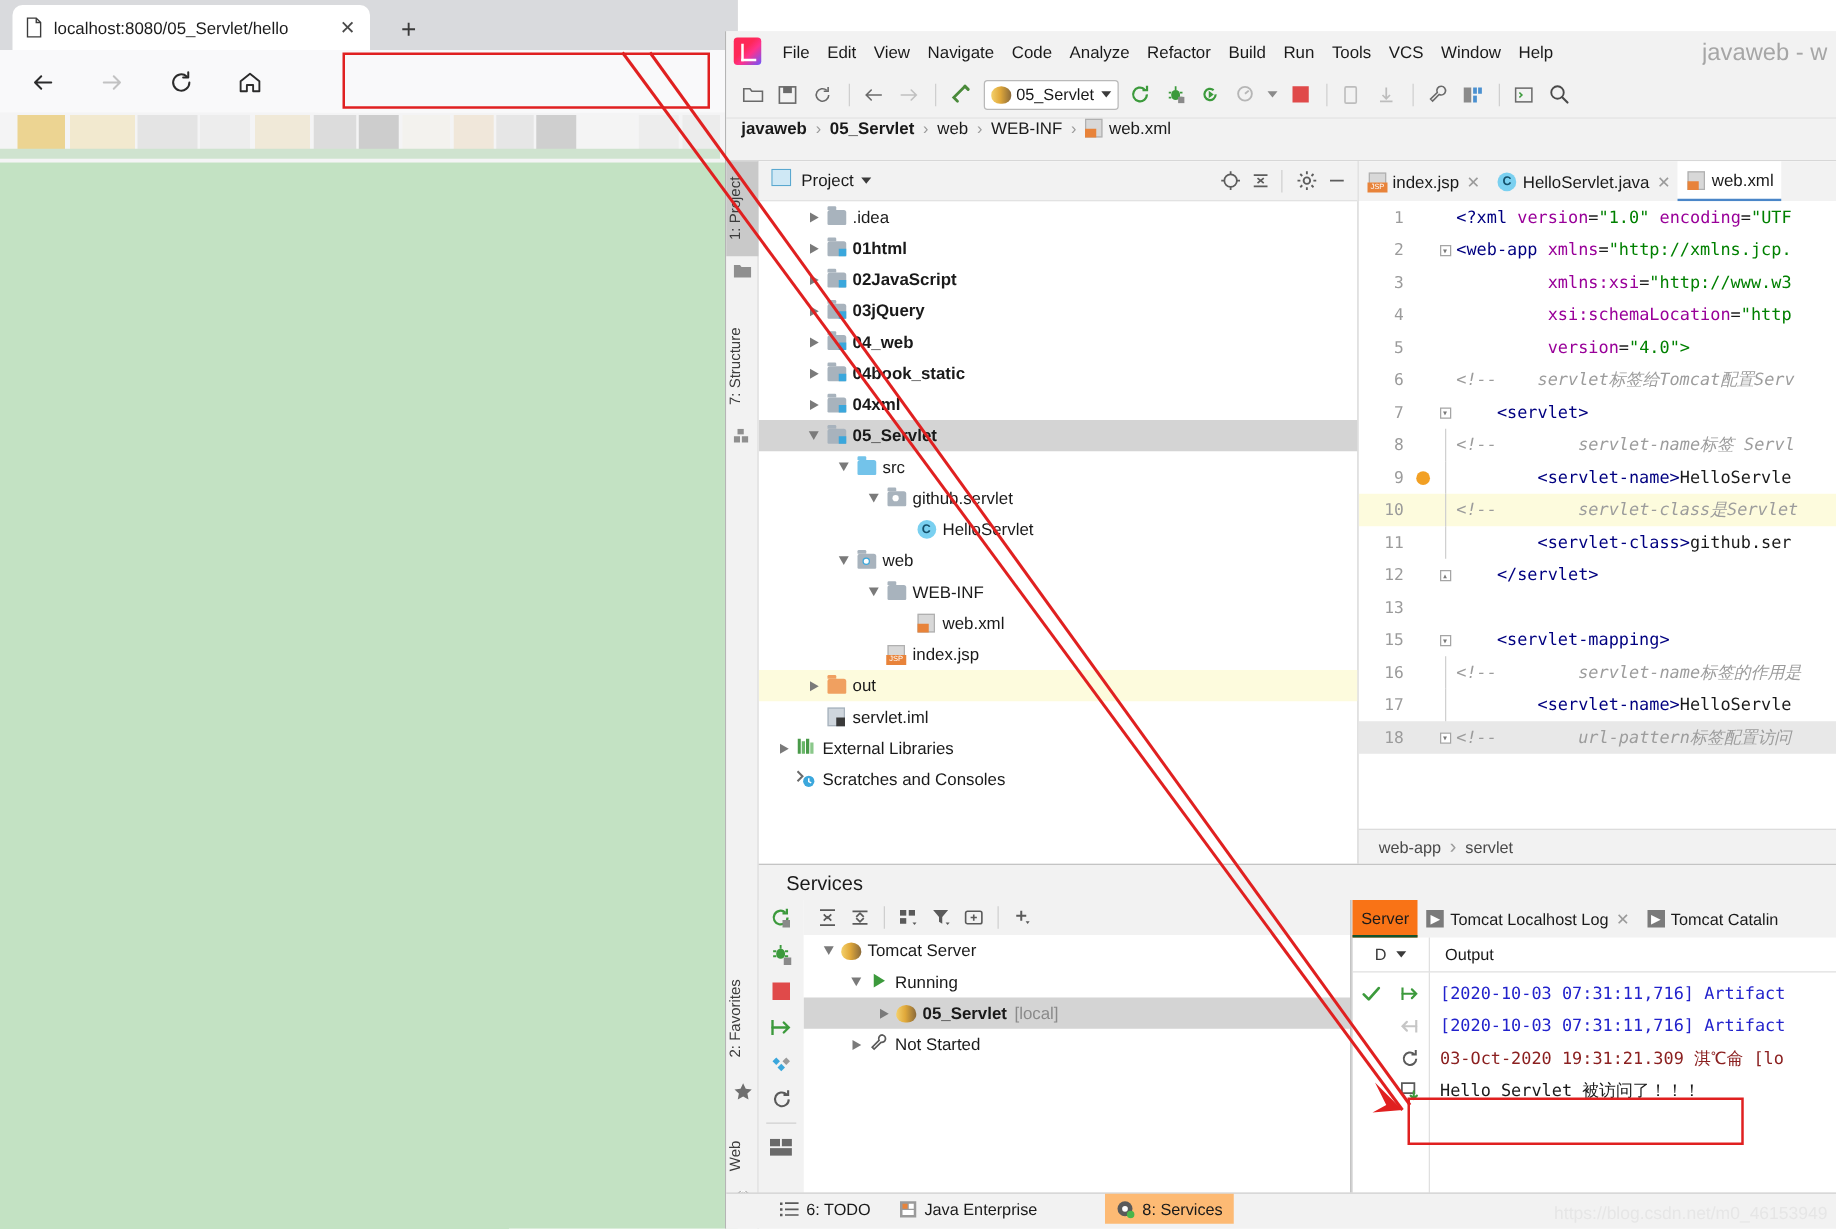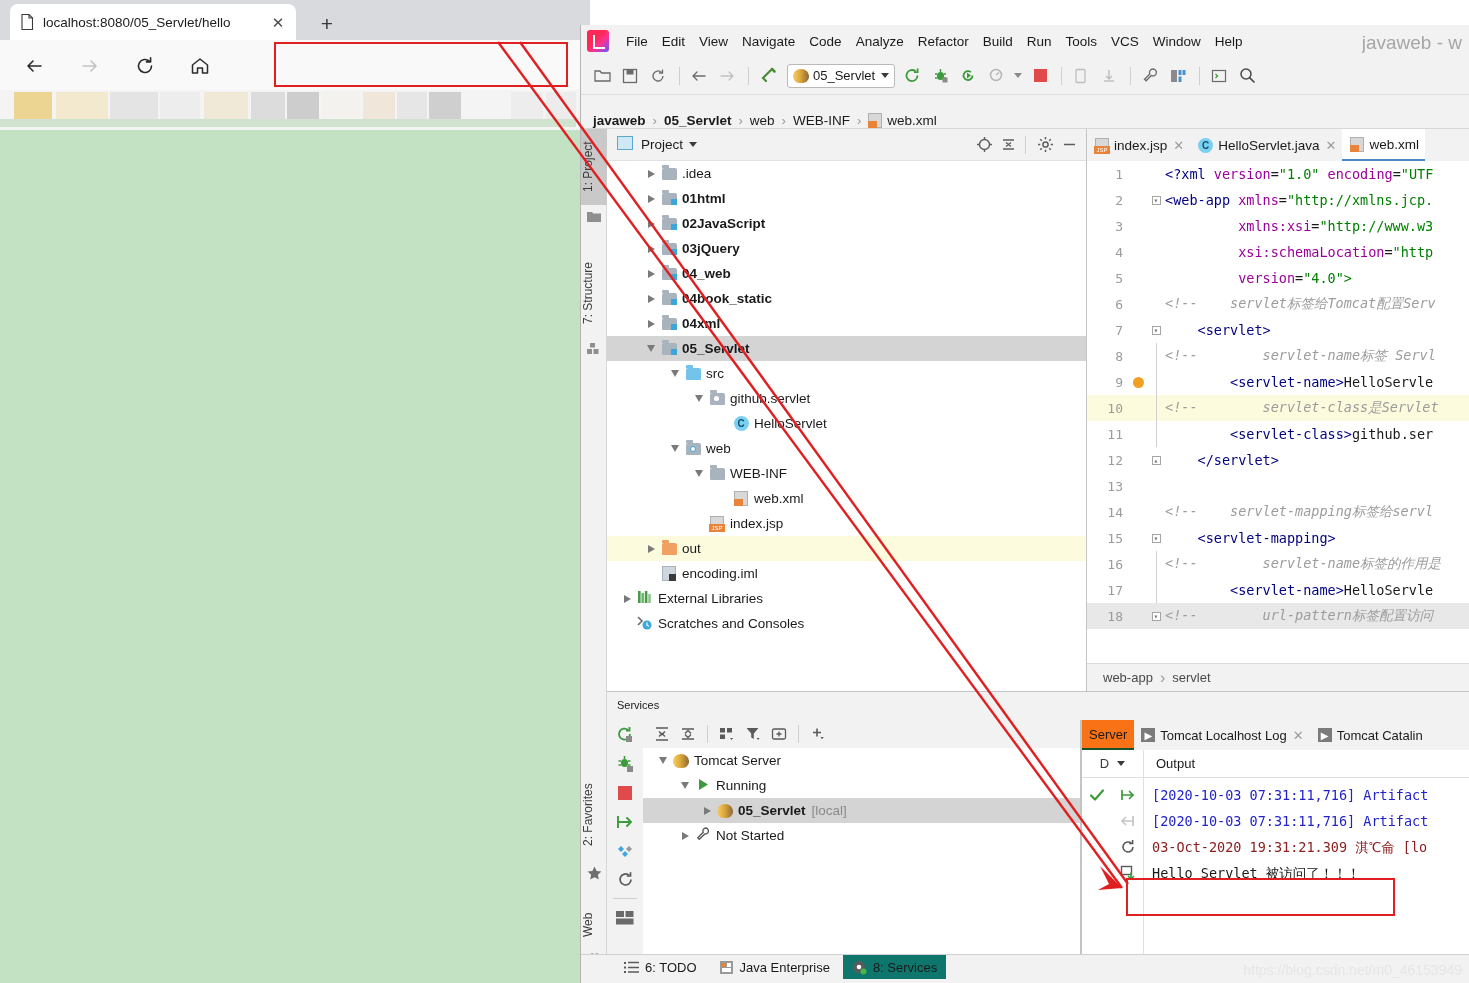--- a/index.html
+++ b/index.html
@@ -125,21 +125,21 @@
     padding: 0 5px; margin: 0 4px;
   }
   .runconf-label { font-size: 13px; color: #1a1a1a; margin: 0 6px 0 4px; white-space: nowrap; }
   .caret-dn {
     width: 0; height: 0; border-left: 4px solid transparent;
     border-right: 4px solid transparent; border-top: 5px solid #3b3b3b;
   }
 
   .idea-breadcrumb {
     position: absolute; left: 0; top: 70px; width: 889px; height: 34px;
-    background: #f2f2f2; display: flex; align-items: flex-end; padding-left: 12px;
+    background: #f2f2f2; display: flex; align-items: flex-start; padding-left: 12px;
     border-bottom: 1px solid #d7d7d7;
   }
   .bc-seg { font-size: 13.5px; color: #1a1a1a; white-space: nowrap; }
   .bc-seg.bold { font-weight: bold; }
   .bc-sep { color: #9a9a9a; margin: 0 7px; font-size: 13px; }
 
   
   .leftrail {
     position: absolute; left: 0; top: 104px; width: 26px; height: 854px;
     background: #f2f2f2; border-right: 1px solid #d7d7d7;
@@ -229,21 +229,21 @@
   }
   .ebc { font-size: 13px; color: #4a4a4a; }
   .ebc-sep { color: #9b9b9b; margin: 0 7px; }
 
   
   .svc-wrap {
     position: absolute; left: 26px; top: 666px; width: 863px; height: 288px;
     background: #f2f2f2; border-top: 1px solid #c4c4c4;
   }
   .svc-title {
-    position: absolute; left: 10px; top: 7px; font-size: 11px; color: #1a1a1a;
+    position: absolute; left: 22px; top: 7px; font-size: 16px; color: #1a1a1a;
   }
   .svc-rail {
     position: absolute; left: 0; top: 28px; width: 36px; height: 260px;
     background: #f2f2f2;
   }
   .svc-rail-ico {
     width: 36px; height: 29px; display: flex; align-items: center; justify-content: center;
   }
   .svc-tree-wrap {
     position: absolute; left: 36px; top: 28px; width: 438px; height: 260px;
@@ -306,21 +306,21 @@
   
   .statusbar {
     position: absolute; left: 0; bottom: 0; width: 889px; height: 29px;
     background: #f2f2f2; border-top: 1px solid #d0d0d0;
     display: flex; align-items: flex-start; padding-left: 34px;
   }
   .sb-btn {
     display: flex; align-items: center; height: 24px; padding: 0 9px;
     font-size: 13px; color: #1a1a1a; white-space: nowrap; margin-right: 4px;
   }
-  .sb-btn.active { background: #0f766e; }
+  .sb-btn.active { background: #fdba74; margin-left: 41px; }
   .sb-ico { width: 15px; height: 15px; margin-right: 6px; flex: 0 0 15px; }
   .watermark {
     position: absolute; right: 8px; bottom: 5px;
     font-size: 14px; color: #e6e6e6; white-space: nowrap;
   }
 
   
   #arrow { position: absolute; left: 0; top: 0; width: 1469px; height: 983px; pointer-events: none; }
 
   
@@ -794,21 +794,21 @@
               <span class="folder out"></span>
             </span>
             <span class="tlabel">out</span>
           </div>
           <div class="trow">
             <span style="width:32px;flex:0 0 32px"></span>
             <span class="tarrow"></span>
             <span class="ticon">
               <span class="iml-ico"></span>
             </span>
-            <span class="tlabel">encoding.iml</span>
+            <span class="tlabel">servlet.iml</span>
           </div>
           <div class="trow">
             <span style="width:8px;flex:0 0 8px"></span>
             <span class="tarrow">
               <span class="tri-r"></span>
             </span>
             <span class="ticon">
               <span><svg width="15" height="14" viewBox="0 0 15 14">
                   <rect x="0" y="1" width="2.6" height="12" fill="#4a9a4a"></rect>
                   <rect x="3.4" y="3" width="2.6" height="10" fill="#6ab86a"></rect>
@@ -857,21 +857,20 @@
           <div class="cline"><span class="gutter">4</span><span class="foldcol"></span><span class="foldcol"></span><span class="ctext"><span class="plain">         </span><span class="attr">xsi:schemaLocation</span><span class="plain">=</span><span class="str">"http</span></span></div>
           <div class="cline"><span class="gutter">5</span><span class="foldcol"></span><span class="foldcol"></span><span class="ctext"><span class="plain">         </span><span class="attr">version</span><span class="plain">=</span><span class="str">"4.0"&gt;</span></span></div>
           <div class="cline"><span class="gutter">6</span><span class="foldcol"></span><span class="foldcol"></span><span class="ctext"><span class="cmt">&lt;!--</span><span class="cmt">    servlet标签给Tomcat配置Serv</span></span></div>
           <div class="cline"><span class="gutter">7</span><span class="foldcol"></span><span class="foldcol"><span class="fold">▾</span></span><span class="ctext"><span class="tag">    &lt;servlet&gt;</span></span></div>
           <div class="cline"><span class="gutter">8</span><span class="foldcol"></span><span class="foldcol"><span style="width:1px;height:26px;background:#d0d0d0;display:block"></span></span><span class="ctext"><span class="cmt">&lt;!--</span><span class="cmt">        servlet-name标签 Servl</span></span></div>
           <div class="cline"><span class="gutter">9</span><span class="foldcol"><span class="bulb"></span></span><span class="foldcol"><span style="width:1px;height:26px;background:#d0d0d0;display:block"></span></span><span class="ctext"><span class="tag">        &lt;servlet-name&gt;</span><span class="plain">HelloServle</span></span></div>
           <div class="cline hl"><span class="gutter">10</span><span class="foldcol"></span><span class="foldcol"><span style="width:1px;height:26px;background:#d0d0d0;display:block"></span></span><span class="ctext"><span class="cmt">&lt;!--</span><span class="cmt">        servlet-class是Servlet</span></span></div>
           <div class="cline"><span class="gutter">11</span><span class="foldcol"></span><span class="foldcol"><span style="width:1px;height:26px;background:#d0d0d0;display:block"></span></span><span class="ctext"><span class="tag">        &lt;servlet-class&gt;</span><span class="plain">github.ser</span></span></div>
           <div class="cline"><span class="gutter">12</span><span class="foldcol"></span><span class="foldcol"><span class="fold">▴</span></span><span class="ctext"><span class="tag">    &lt;/servlet&gt;</span></span></div>
           <div class="cline"><span class="gutter">13</span><span class="foldcol"></span><span class="foldcol"></span><span class="ctext"><span class="plain"></span></span></div>
-          <div class="cline"><span class="gutter">14</span><span class="foldcol"></span><span class="foldcol"></span><span class="ctext"><span class="cmt">&lt;!--</span><span class="cmt">    servlet-mapping标签给servl</span></span></div>
           <div class="cline"><span class="gutter">15</span><span class="foldcol"></span><span class="foldcol"><span class="fold">▾</span></span><span class="ctext"><span class="tag">    &lt;servlet-mapping&gt;</span></span></div>
           <div class="cline"><span class="gutter">16</span><span class="foldcol"></span><span class="foldcol"><span style="width:1px;height:26px;background:#d0d0d0;display:block"></span></span><span class="ctext"><span class="cmt">&lt;!--</span><span class="cmt">        servlet-name标签的作用是</span></span></div>
           <div class="cline"><span class="gutter">17</span><span class="foldcol"></span><span class="foldcol"><span style="width:1px;height:26px;background:#d0d0d0;display:block"></span></span><span class="ctext"><span class="tag">        &lt;servlet-name&gt;</span><span class="plain">HelloServle</span></span></div>
           <div class="cline hl2"><span class="gutter">18</span><span class="foldcol"></span><span class="foldcol"><span class="fold">▾</span></span><span class="ctext"><span class="cmt">&lt;!--</span><span class="cmt">        url-pattern标签配置访问</span></span></div>
         </div>
       <div class="ebreadcrumb">
         <span class="ebc">web-app</span>
         <span class="ebc-sep">›</span>
         <span class="ebc">servlet</span>
       </div>

